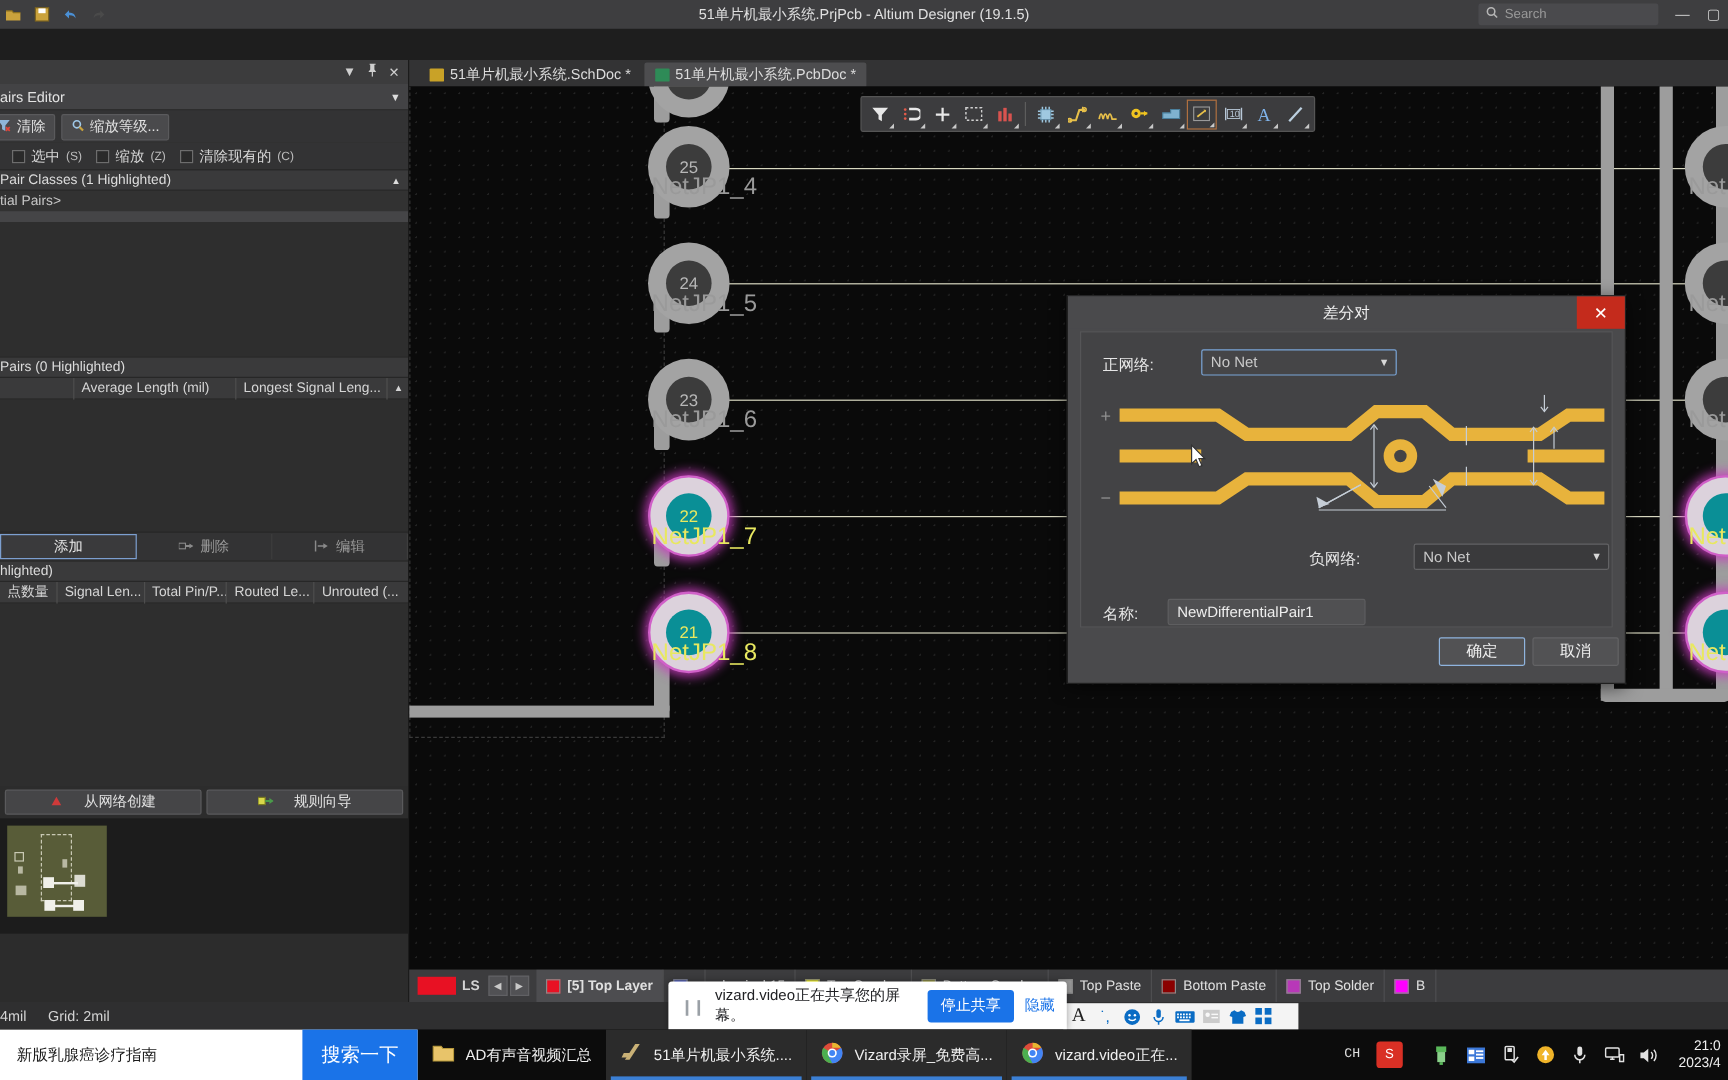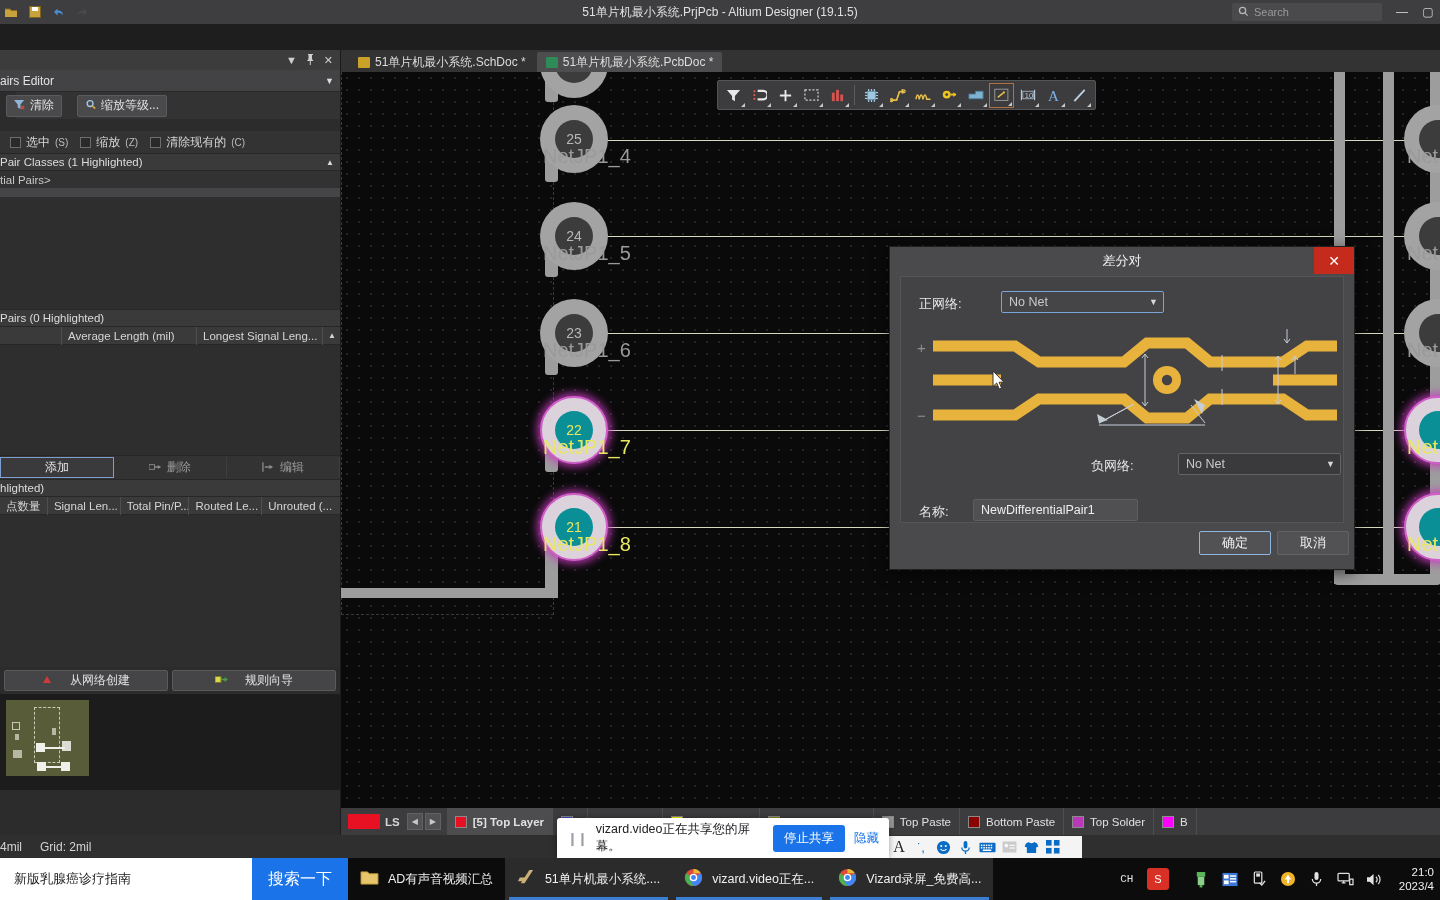--- a/index.html
+++ b/index.html
@@ -55,32 +55,31 @@
     height: 20px; background: #3c3c3d; display: flex; align-items: center;
     justify-content: flex-end; gap: 9px; padding-right: 7px; color: #cfcfcf; font-size: 11px;
   }
   .lp-titlebar {
     height: 22px; background: #434345; display: flex; align-items: center;
     padding-left: 0px; justify-content: space-between; padding-right: 6px;
     border-bottom: 1px solid #282828;
   }
   .lp-title { font-size: 12px; color: #e3e3e3; margin-left: -8px; }
   .lp-toolrow {
-    height: 27px; display: flex; align-items: center; gap: 15px; padding: 2px 0 2px 0;
+    height: 27px; display: flex; align-items: center; gap: 5px; padding: 2px 0 2px 0;
     background: #333334;
-    margin-left: 16px;
   }
   .lp-btn {
     height: 22px; background: #4a4a4c; border: 1px solid #5a5a5c; border-radius: 2px;
     display: flex; align-items: center; gap: 4px; padding: 0 7px; font-size: 12px; color: #e2e2e2;
   }
   .lp-btn.b1 { margin-left: -10px; }
   .lp-checkrow {
     height: 22px; display: flex; align-items: center; gap: 12px; padding-left: 10px;
-    background: #333334; font-size: 12px; color: #d8d8d8; margin-top: 12px;
+    background: #333334; font-size: 12px; color: #d8d8d8;
   }
   .chk { width: 11px; height: 11px; background: #2a2a2a; border: 1px solid #6d6d6d; display:inline-block; vertical-align: middle; }
   .chk-lbl { display: flex; align-items: center; gap: 5px; }
   .chk-lbl .ak { font-size: 10px; color: #bdbdbd; }
 
   .lp-section {
     background: #3a3a3b; height: 18px; display: flex; align-items: center;
     justify-content: space-between; padding: 0 6px 0 0; font-size: 11.5px; color: #dcdcdc;
     border-top: 1px solid #272727; border-bottom: 1px solid #272727;
   }
@@ -923,35 +922,35 @@
       <span>
         <svg width="19" height="19" viewBox="0 0 20 20">
             <circle cx="10" cy="10" r="9" fill="#dd4b39"></circle>
             <path d="M10 1a9 9 0 0 1 7.8 4.5H10z" fill="#e8b830"></path>
             <path d="M2.2 5.5 A9 9 0 0 0 10 19 L13.5 12.5z" fill="#4caf50"></path>
             <path d="M17.8 5.5 A9 9 0 0 1 10 19 L6.5 12.5z" fill="#4285f4"></path>
             <circle cx="10" cy="10" r="4" fill="#fff"></circle>
             <circle cx="10" cy="10" r="2.6" fill="#4285f4"></circle>
           </svg>
       </span>
-      <span class="task-label">vizard.video正在...</span>
+      <span class="task-label">Vizard录屏_免费高...</span>
     </div>
 
     <div class="task-item running">
       <span>
         <svg width="19" height="19" viewBox="0 0 20 20">
             <circle cx="10" cy="10" r="9" fill="#dd4b39"></circle>
             <path d="M10 1a9 9 0 0 1 7.8 4.5H10z" fill="#e8b830"></path>
             <path d="M2.2 5.5 A9 9 0 0 0 10 19 L13.5 12.5z" fill="#4caf50"></path>
             <path d="M17.8 5.5 A9 9 0 0 1 10 19 L6.5 12.5z" fill="#4285f4"></path>
             <circle cx="10" cy="10" r="4" fill="#fff"></circle>
             <circle cx="10" cy="10" r="2.6" fill="#4285f4"></circle>
           </svg>
       </span>
-      <span class="task-label">Vizard录屏_免费高...</span>
+      <span class="task-label">vizard.video正在...</span>
     </div>
 
     <div class="tray">
       <span class="tray-ic" style="font-size:11px;font-family:'Liberation Mono',monospace;">CH</span>
       <span class="chip" style="background:#d93025;">S</span>
       <span class="tray-ic" style="margin-left:12px;">
         <svg width="14" height="17" viewBox="0 0 15 18">
             <rect x="3" y="1" width="9" height="5" fill="#5ab85a"></rect>
             <rect x="4" y="6" width="7" height="9" fill="#8ad08a"></rect>
             <rect x="6" y="15" width="3" height="2.5" fill="#5ab85a"></rect>

